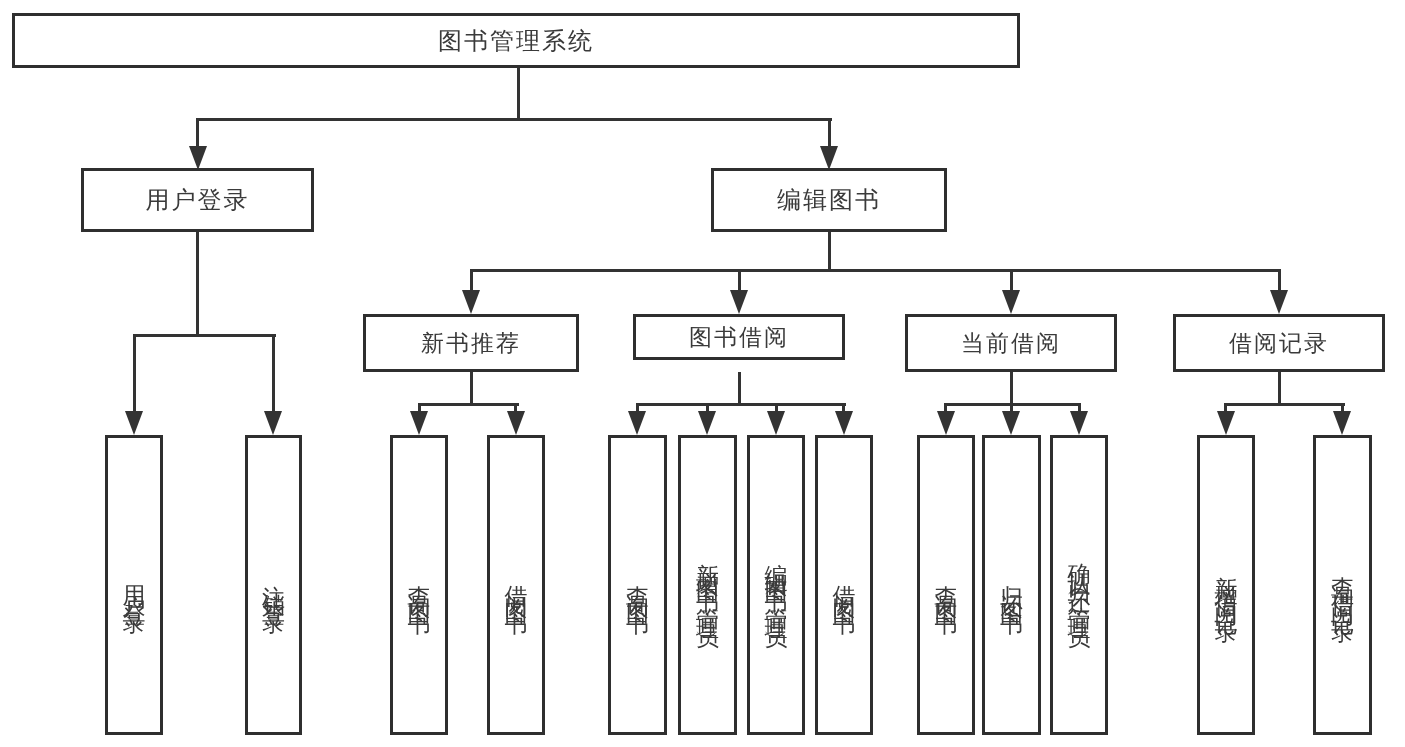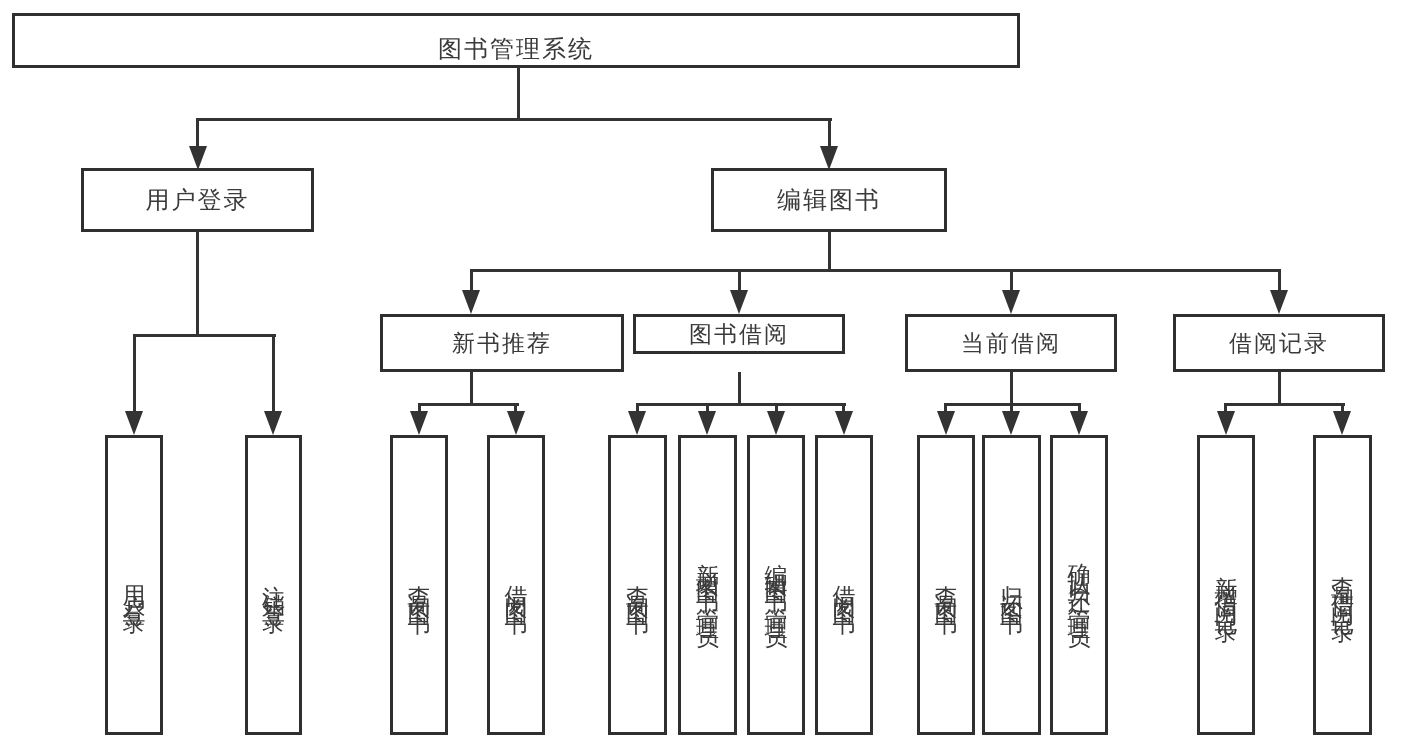--- a/index.html
+++ b/index.html
@@ -66,37 +66,37 @@
     text-shadow: 0 0 2px #ffffff, 0 0 1px #ffffff;
     z-index: 3;
     letter-spacing: 1px;
   }
 </style>
 </head>
 <body>
 
 <div class="canvas">
 
-  <div class="node" style="left:12px; top:13px; width:1008px; height:55px;align-items:flex-end;">
+  <div class="node" style="left:12px; top:13px; width:1008px; height:55px;">
     <span>图书管理系统</span>
   </div>
 
   <div class="node" style="left:81px; top:168px; width:233px; height:64px;">
     <span>用户登录</span>
   </div>
 
   <div class="node" style="left:711px; top:168px; width:236px; height:64px;">
     <span>编辑图书</span>
   </div>
 
-  <div class="node l3" style="left:380px; top:314px; width:244px; height:58px;">
+  <div class="node l3" style="left:363px; top:314px; width:216px; height:58px;">
     <span>新书推荐</span>
   </div>
 
-  <div class="node l3" style="left:633px; top:314px; width:212px; height:40px;">
+  <div class="node l3" style="left:633px; top:314px; width:212px; height:46px;">
     <span>图书借阅</span>
   </div>
 
   <div class="node l3" style="left:905px; top:314px; width:212px; height:58px;">
     <span>当前借阅</span>
   </div>
 
   <div class="node l3" style="left:1173px; top:314px; width:212px; height:58px;">
     <span>借阅记录</span>
   </div>

